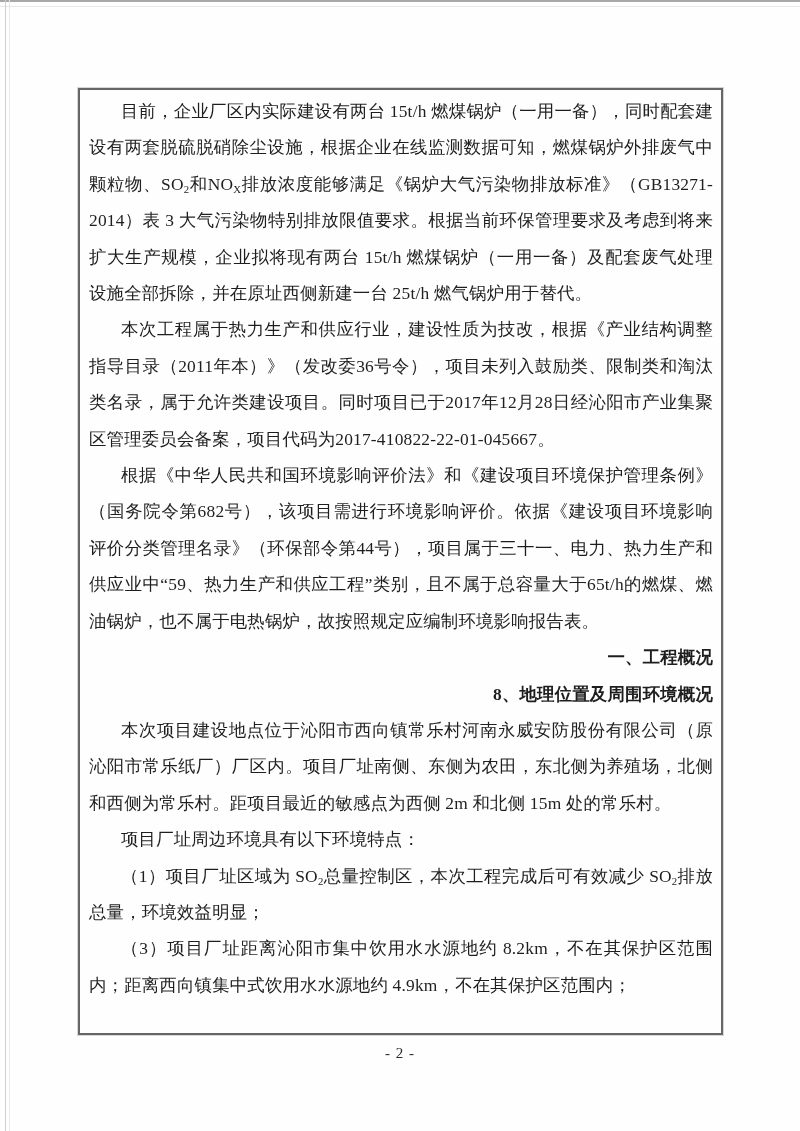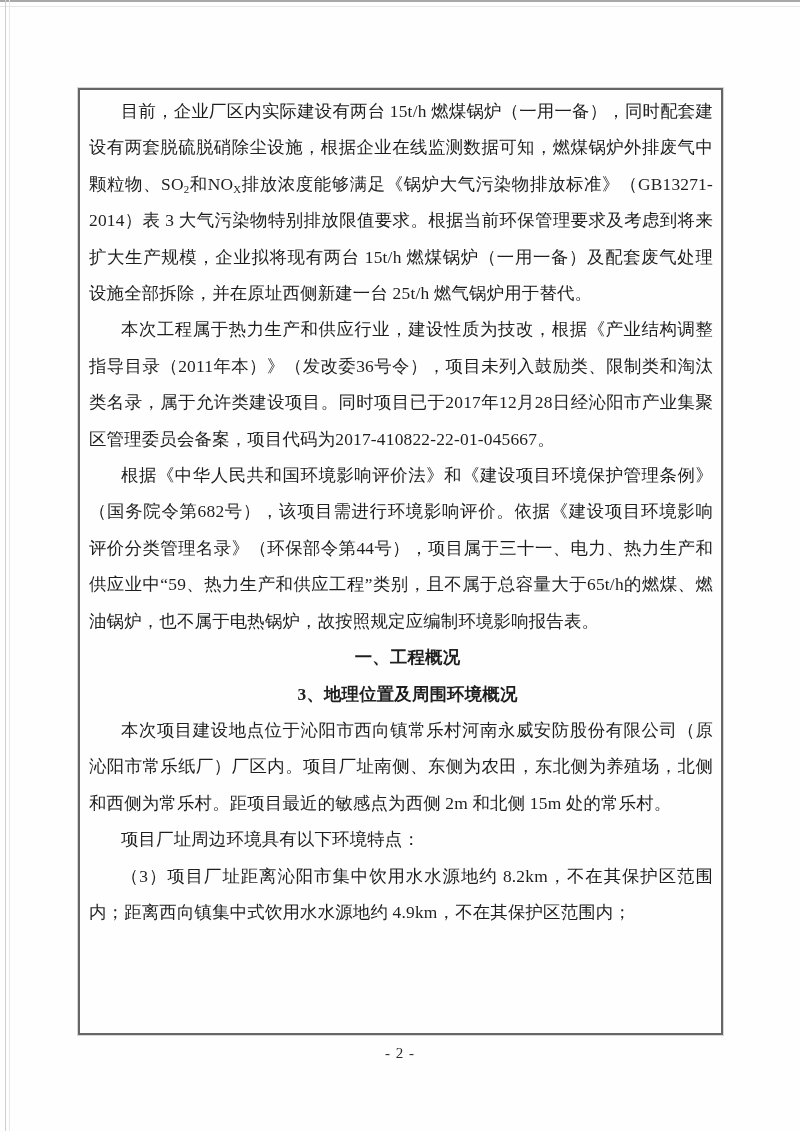--- a/index.html
+++ b/index.html
@@ -56,21 +56,21 @@
     font-size: 17.4px;
     line-height: 36.4px;
     color: #1e1e1e;
     text-align: justify;
     text-justify: inter-ideograph;
     text-indent: 32px;
     letter-spacing: 0.2px;
   }
   .doc p.h1, .doc p.h2 {
     font-weight: bold;
-    text-align: center;
+    text-align: right;
     text-indent: 13px;
   }
   .doc sub {
     font-size: 0.62em;
     vertical-align: -0.25em;
     line-height: 0;
   }
   .page-number {
     position: absolute;
     left: 0; right: 0;
@@ -88,20 +88,21 @@
 <div class="edge-top-faint"></div>
 <div class="edge-left"></div>
 <div class="edge-left-faint"></div>
 
 <div class="content-box">
   <div class="doc">
       <p class="body">目前，企业厂区内实际建设有两台 15t/h 燃煤锅炉（一用一备），同时配套建设有两套脱硫脱硝除尘设施，根据企业在线监测数据可知，燃煤锅炉外排废气中颗粒物、SO<sub>2</sub>和NO<sub>X</sub>排放浓度能够满足《锅炉大气污染物排放标准》（GB13271-2014）表 3 大气污染物特别排放限值要求。根据当前环保管理要求及考虑到将来扩大生产规模，企业拟将现有两台 15t/h 燃煤锅炉（一用一备）及配套废气处理设施全部拆除，并在原址西侧新建一台 25t/h 燃气锅炉用于替代。</p>
       <p class="body">本次工程属于热力生产和供应行业，建设性质为技改，根据《产业结构调整指导目录（2011年本）》（发改委36号令），项目未列入鼓励类、限制类和淘汰类名录，属于允许类建设项目。同时项目已于2017年12月28日经沁阳市产业集聚区管理委员会备案，项目代码为2017-410822-22-01-045667。</p>
       <p class="body">根据《中华人民共和国环境影响评价法》和《建设项目环境保护管理条例》（国务院令第682号），该项目需进行环境影响评价。依据《建设项目环境影响评价分类管理名录》（环保部令第44号），项目属于三十一、电力、热力生产和供应业中“59、热力生产和供应工程”类别，且不属于总容量大于65t/h的燃煤、燃油锅炉，也不属于电热锅炉，故按照规定应编制环境影响报告表。</p>
       <p class="h1">一、工程概况</p>
-      <p class="h2">3、地理位置及周围环境概况</p>
+      <p class="h2">8、地理位置及周围环境概况</p>
       <p class="body">本次项目建设地点位于沁阳市西向镇常乐村河南永威安防股份有限公司（原沁阳市常乐纸厂）厂区内。项目厂址南侧、东侧为农田，东北侧为养殖场，北侧和西侧为常乐村。距项目最近的敏感点为西侧 2m 和北侧 15m 处的常乐村。</p>
       <p class="body">项目厂址周边环境具有以下环境特点：</p>
+      <p class="body">（1）项目厂址区域为 SO<sub>2</sub>总量控制区，本次工程完成后可有效减少 SO<sub>2</sub>排放总量，环境效益明显；</p>
       <p class="body">（3）项目厂址距离沁阳市集中饮用水水源地约 8.2km，不在其保护区范围内；距离西向镇集中式饮用水水源地约 4.9km，不在其保护区范围内；</p>
     </div>
 </div>
 
 <div class="page-number">- 2 -</div>
 
 </body></html>

